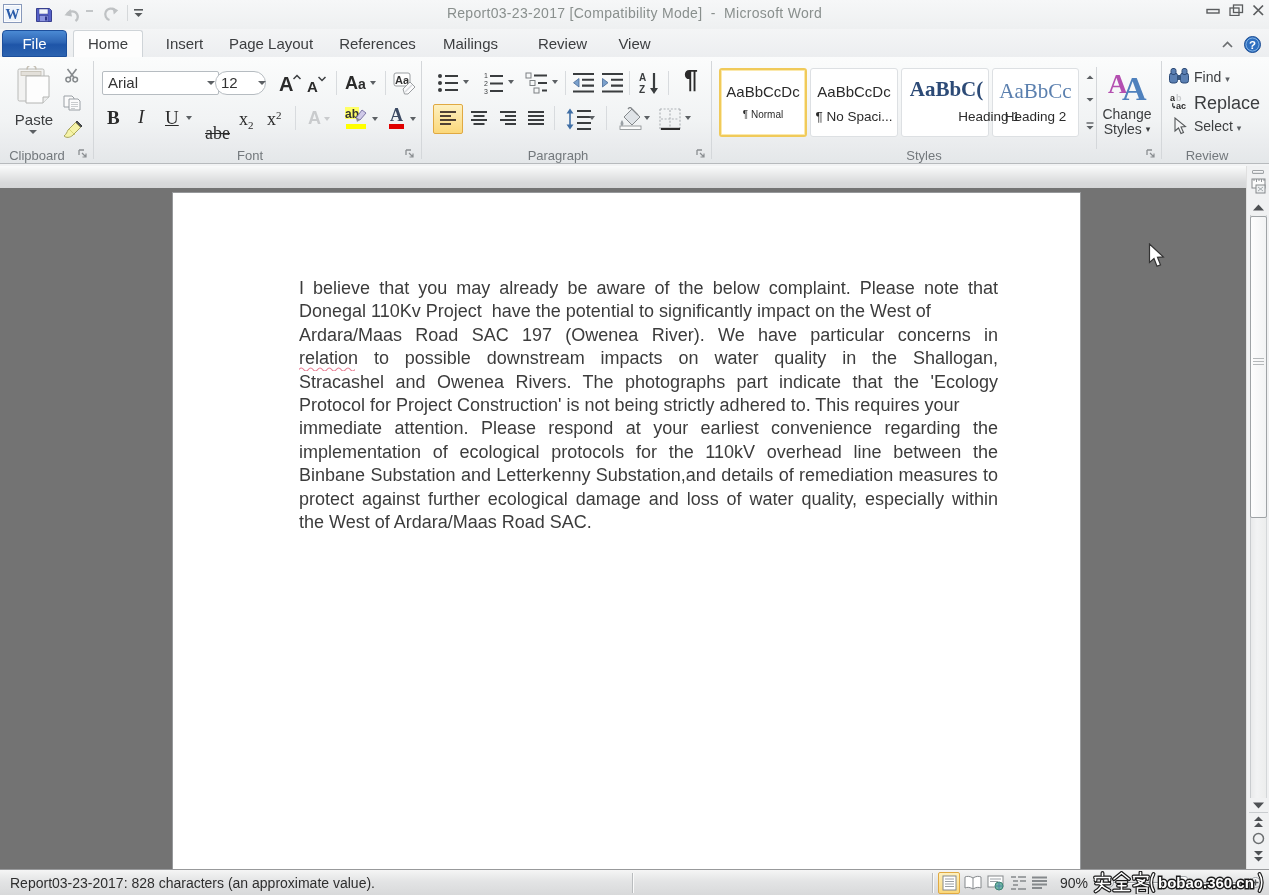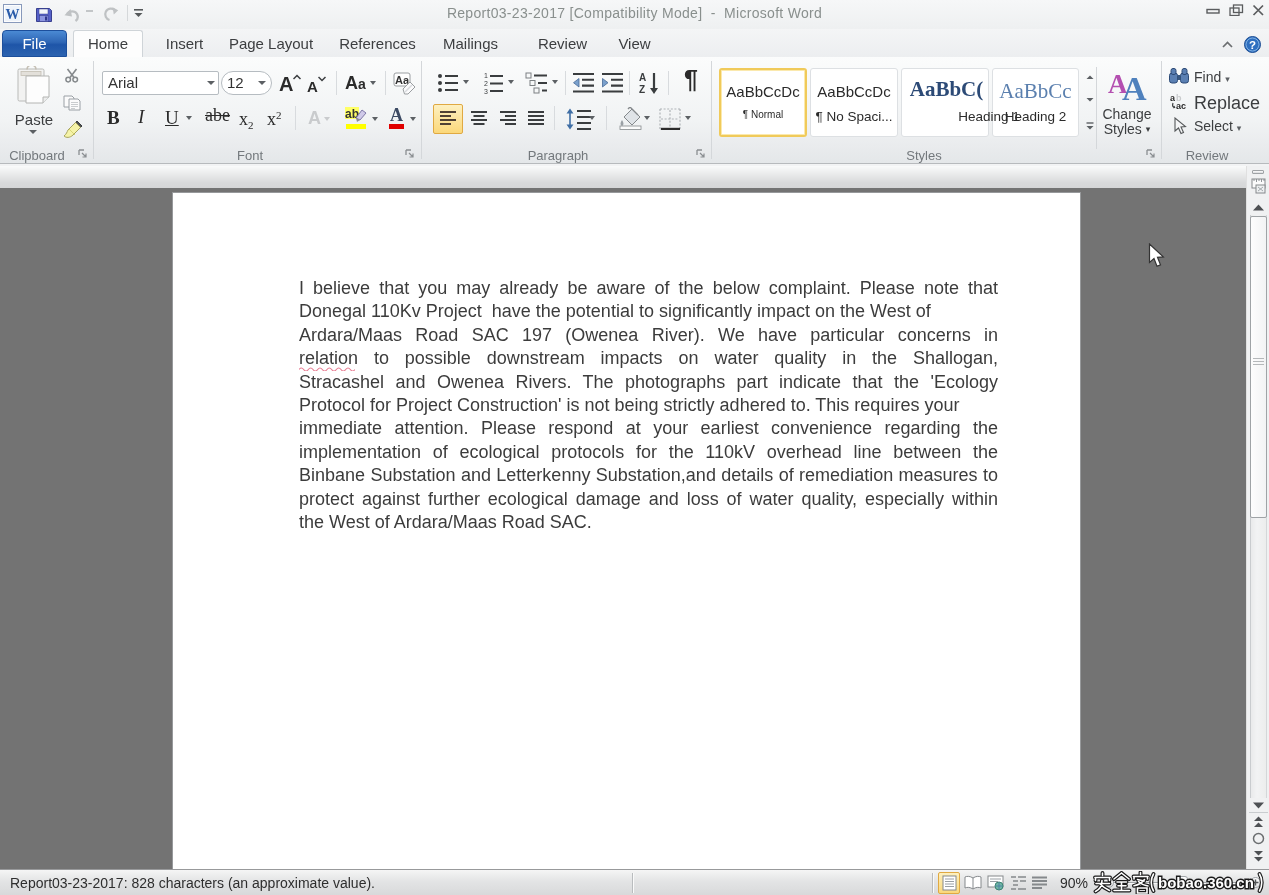--- a/index.html
+++ b/index.html
@@ -153,21 +153,21 @@
     <path d="M6 9 L12 15" stroke="#d8d575" stroke-width="1" fill="none"></path>
   </svg>
 
   <svg class="abs dlg" style="left:78px;top:92px;" width="10" height="10" viewBox="0 0 10 10">
     <path d="M1 1 h5 M1 1 v5" stroke="#8a8e91" stroke-width="1.3"></path>
     <path d="M4 4 l4 4 M8 4.5 v3.5 h-3.5" stroke="#8a8e91" stroke-width="1.2" fill="none"></path>
   </svg>
 
   <div class="combo" style="left:102px;top:14px;width:117px;">Arial</div>
   <div class="dArr" style="left:207px;top:24px;"></div>
-  <div class="combo" style="left:221px;top:14px;width:51px;border-radius:12px;">12</div>
+  <div class="combo" style="left:215px;top:14px;width:51px;border-radius:12px;">12</div>
   <div class="dArr" style="left:258px;top:24px;"></div>
 
   <div class="abs" style="left:279px;top:16px;font-size:20px;font-weight:bold;color:#2b2b2b;">A</div>
   <svg class="abs" style="left:293px;top:17px;" width="8" height="6" viewBox="0 0 8 6">
       <path d="M0.5 5 L4 1.5 L7.5 5" fill="none" stroke="#3a3d3f" stroke-width="1.5"></path>
     </svg>
   <div class="abs" style="left:307px;top:21px;font-size:15px;font-weight:bold;color:#2b2b2b;">A</div>
   <svg class="abs" style="left:318px;top:19px;" width="8" height="6" viewBox="0 0 8 6">
       <path d="M0.5 1 L4 4.5 L7.5 1" fill="none" stroke="#3a3d3f" stroke-width="1.5"></path>
     </svg>
@@ -180,21 +180,21 @@
     <rect x="1" y="1" width="16" height="13" rx="2" fill="#fefefe" stroke="#9a9ea1"></rect>
     <text x="9" y="11.5" font-size="11" font-weight="bold" fill="#333" text-anchor="middle">Aa</text>
     <path d="M10 17 L17 10 L22 15 L15 22 L11.5 22 Z" fill="#fbfbfc" stroke="#9a9ea1"></path>
     <path d="M12 20 L19 13" stroke="#d8dadd" stroke-width="1.5"></path>
   </svg>
 
   <div class="abs" style="left:107px;top:50px;font-size:19px;font-weight:bold;color:#2b2b2b;font-family:'Liberation Serif',serif;">B</div>
   <div class="abs" style="left:138px;top:49px;font-size:19px;font-style:italic;font-family:'Liberation Serif',serif;color:#2b2b2b;">I</div>
   <div class="abs" style="left:165px;top:50px;font-size:19px;color:#2b2b2b;text-decoration:underline;font-family:'Liberation Serif',serif;">U</div>
   <div class="dArr" style="left:186px;top:59px;border-left-width:3.5px;border-right-width:3.5px;"></div>
-  <div class="abs" style="left:205px;top:48px;font-size:18px;color:#2b2b2b;text-decoration:line-through;font-family:'Liberation Serif',serif;">abe</div>
+  <div class="abs" style="left:205px;top:66px;font-size:18px;color:#2b2b2b;text-decoration:line-through;font-family:'Liberation Serif',serif;">abe</div>
   <div class="abs" style="left:239px;top:52px;font-size:18px;color:#2b2b2b;font-family:'Liberation Serif',serif;">x<span style="font-size:11px;vertical-align:-4px;">2</span></div>
   <div class="abs" style="left:267px;top:52px;font-size:18px;color:#2b2b2b;font-family:'Liberation Serif',serif;">x<span style="font-size:11px;vertical-align:6px;">2</span></div>
   <div class="abs" style="left:295px;top:49px;width:1px;height:24px;background:#d8dbde;"></div>
   <div class="abs" style="left:308px;top:51px;font-size:18px;font-weight:bold;color:#c9cbcd;">A</div>
   <div class="dArr" style="left:324px;top:60px;border-left-width:3.5px;border-right-width:3.5px;border-top-color:#c9cbcd;"></div>
 
   <svg class="abs" style="left:345px;top:49px;" width="22" height="25" viewBox="0 0 22 25">
     <rect x="0" y="1" width="14" height="12" fill="#ffff66"></rect>
     <text x="0" y="12" font-size="12" font-weight="bold" fill="#333">ab</text>
     <path d="M11 12 L17 4 L21 7 L15 14 Z" fill="#cfc9e8" stroke="#8079a8"></path>

